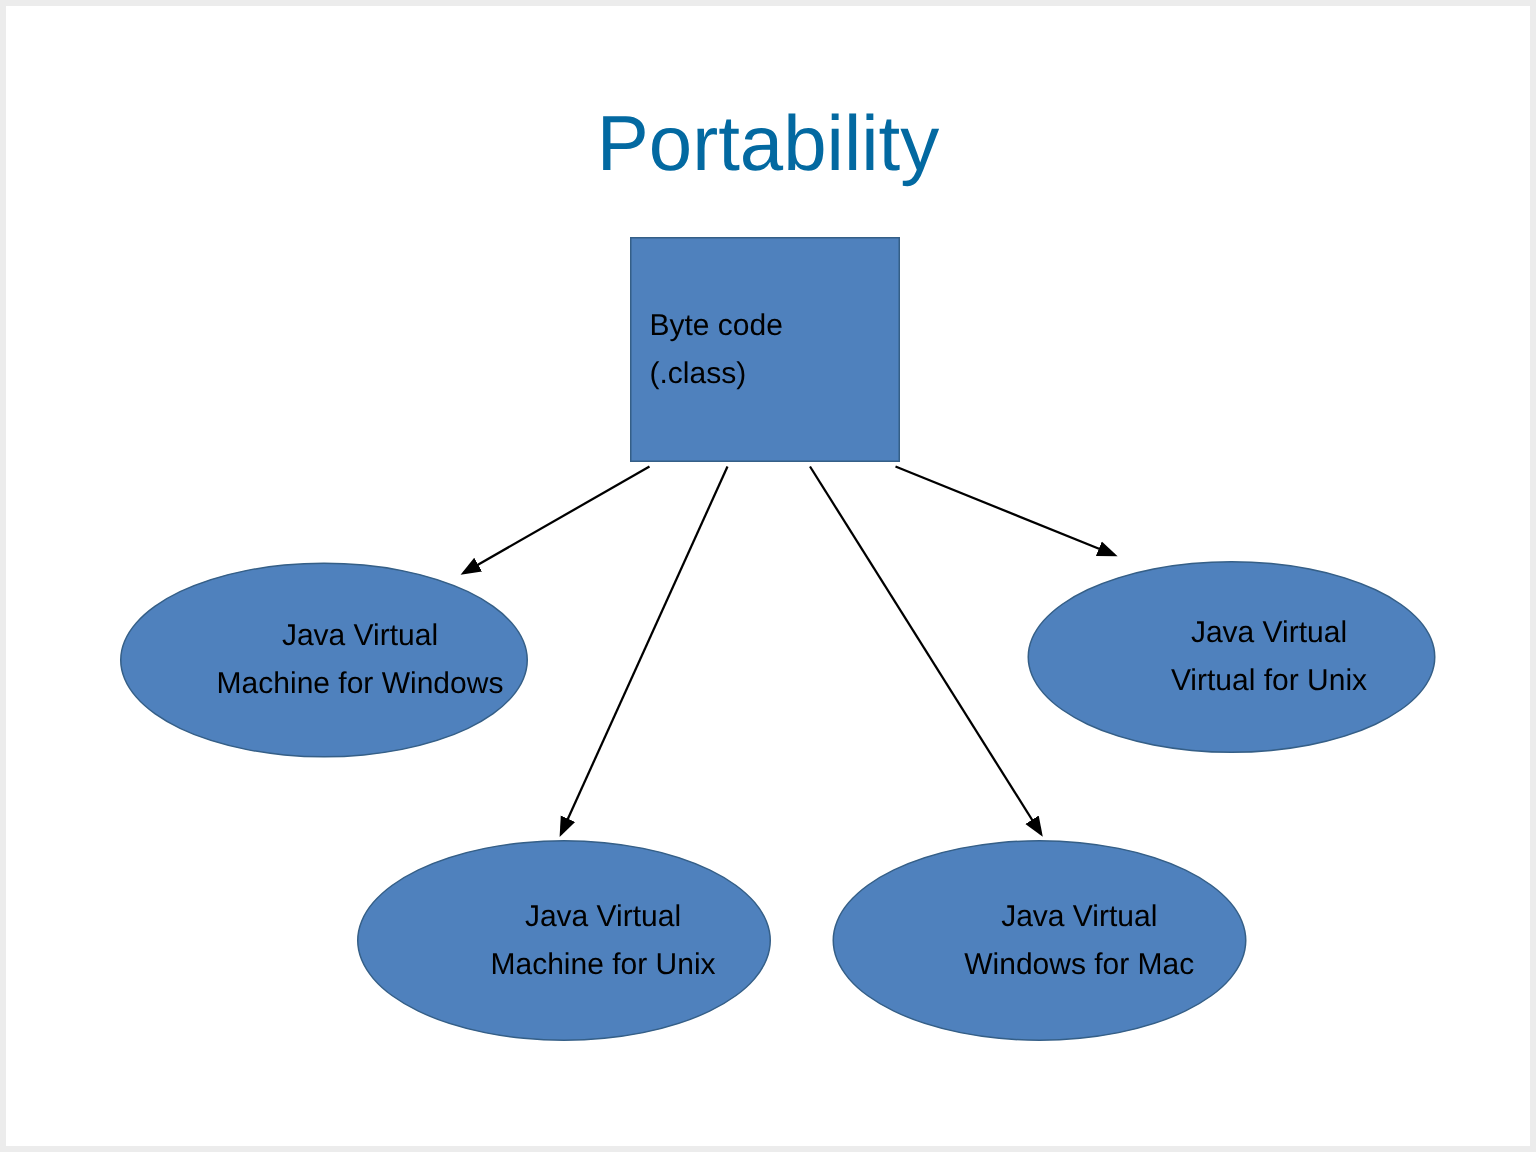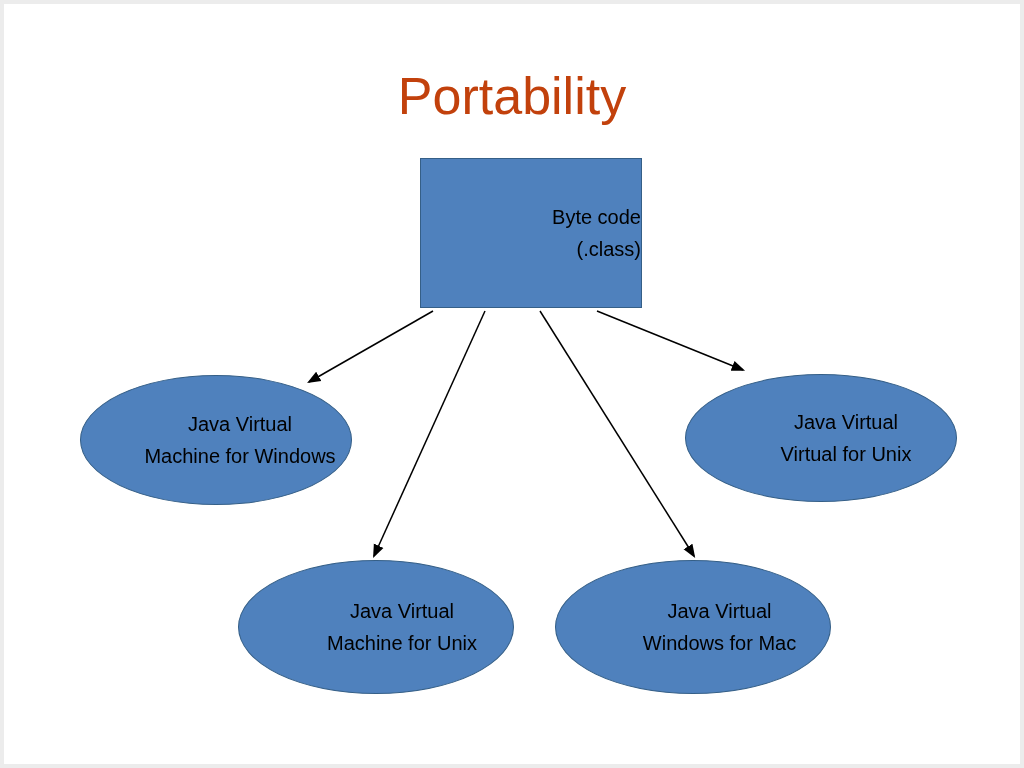--- a/index.html
+++ b/index.html
@@ -18,21 +18,21 @@
     overflow: hidden;
   }
   .title {
     position: absolute;
     left: 0; right: 0;
     top: 62px;
     margin: 0;
     text-align: center;
     font-size: 52px;
     font-weight: 400;
-    color: #c2410c;
+    color: #0369a1;
     letter-spacing: 0px;
   }
   .arrows {
     position: absolute;
     left: 0; top: 0;
     width: 1016px; height: 760px;
     pointer-events: none;
   }
   .node {
     position: absolute;
@@ -42,23 +42,22 @@
     display: flex;
     flex-direction: column;
     justify-content: center;
     align-items: flex-start;
     color: #000000;
     font-size: 20px;
     line-height: 32px;
   }
   .node-rect {
     left: 416px; top: 154px;
-    width: 222px; height: 150px;
+    width: 180px; height: 150px;
     padding-left: 12px;
-    align-items: flex-end;
   }
   .node-ellipse {
     border-radius: 50%;
     align-items: center;
   }
   .ellipse-windows {
     left: 76px; top: 371px;
     width: 272px; height: 130px;
     padding-left: 48px;
   }

